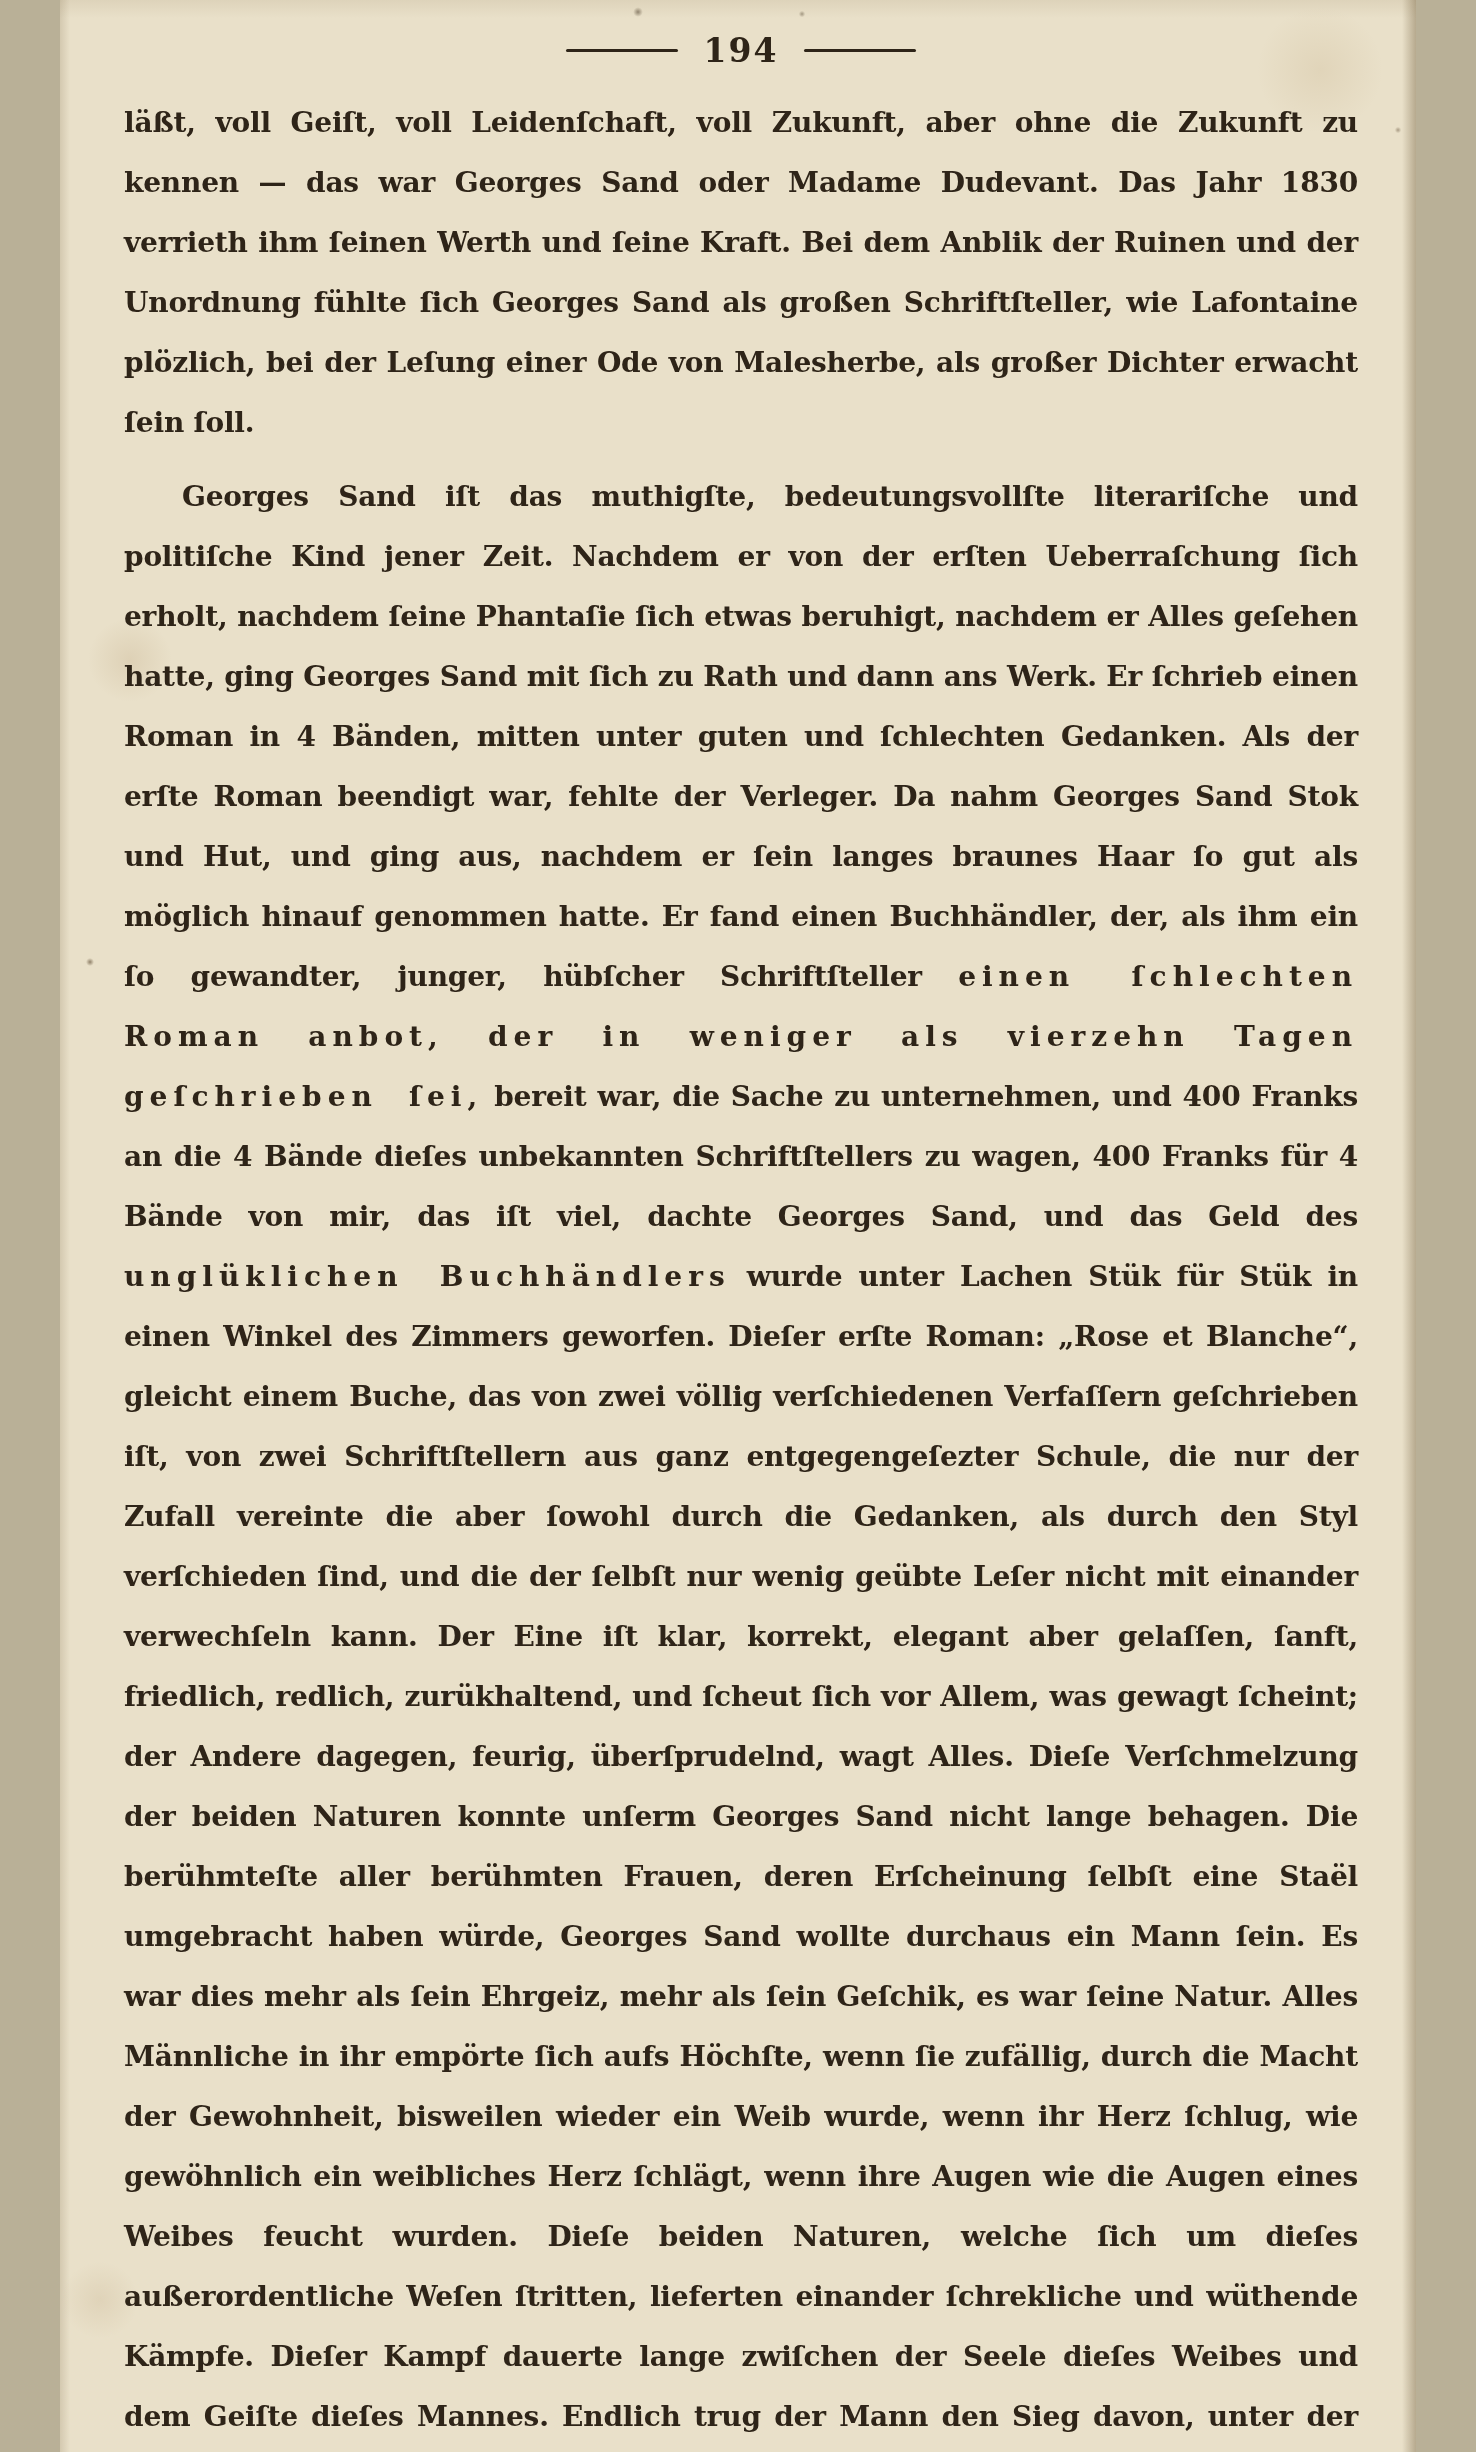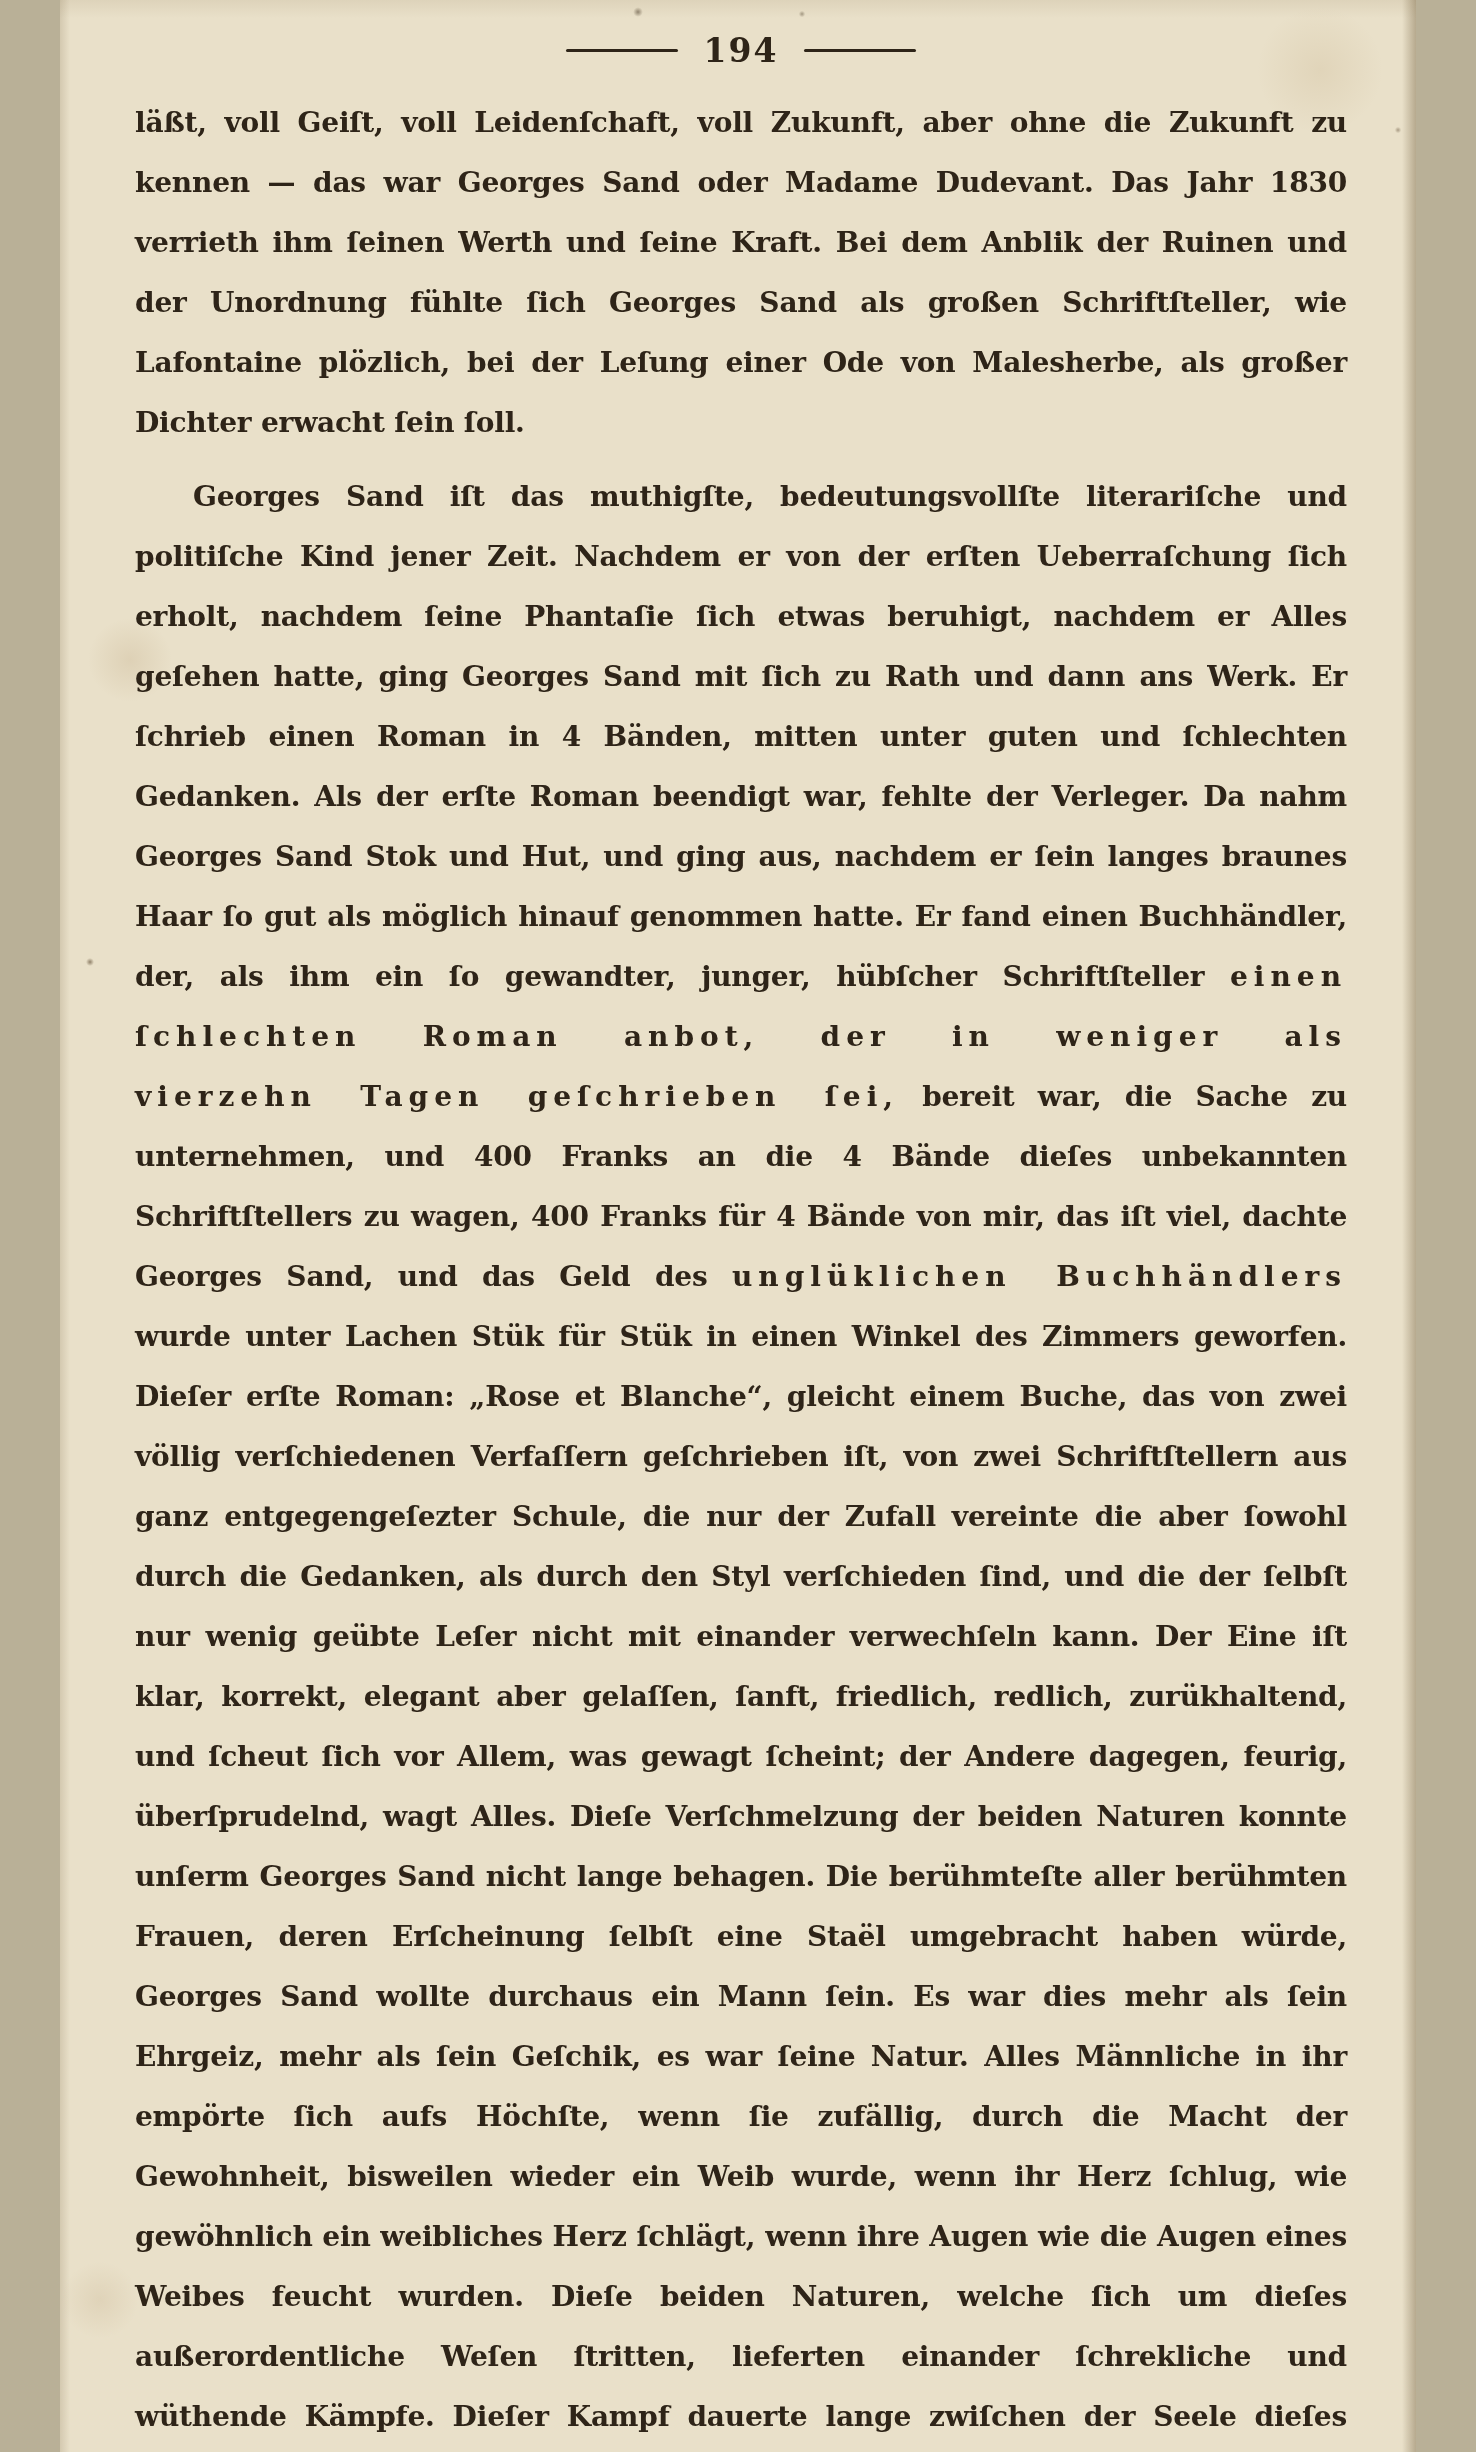--- a/index.html
+++ b/index.html
@@ -53,21 +53,21 @@
     line-height: 1;
   }
   .text-block {
     font-size: 28px;
     font-weight: bold;
     line-height: 60px;
     text-align: justify;
     letter-spacing: -0.2px;
   }
   .text-block p {
-    margin: 11px;
+    margin: 0;
   }
   p.para-continuation {
     text-indent: 0;
   }
   p.para-indented {
     text-indent: 58px;
     margin-top: 14px;
   }
   .spaced {
     letter-spacing: 6px;

